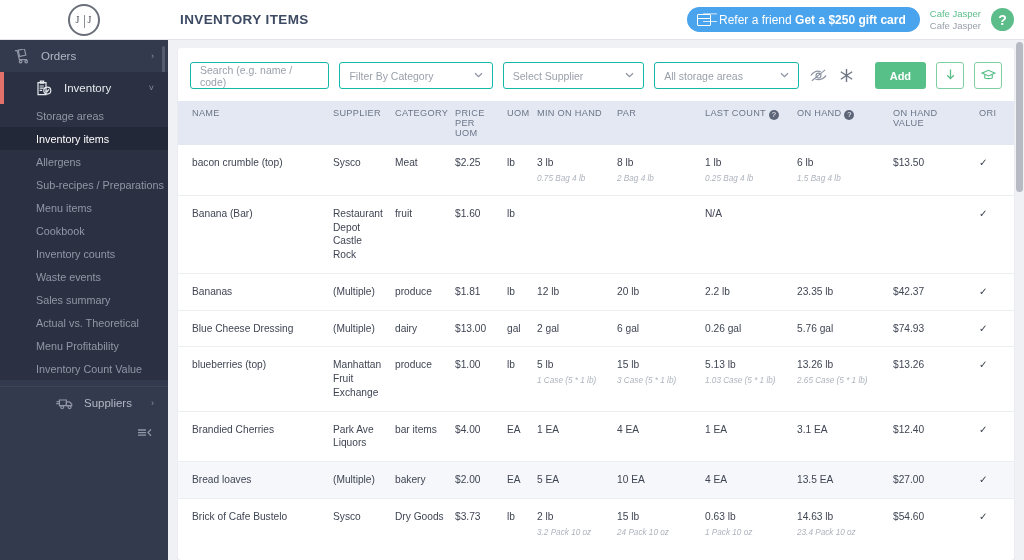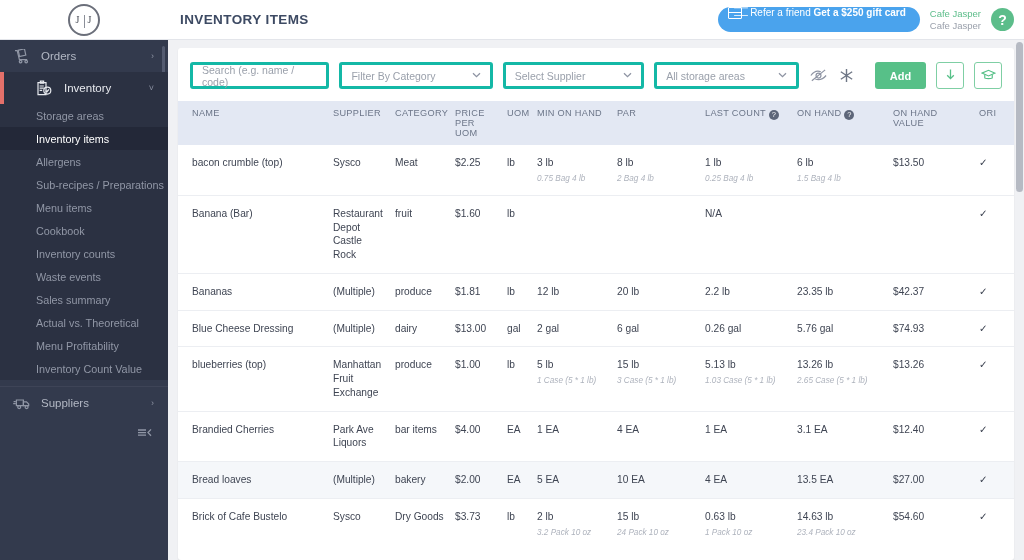--- a/index.html
+++ b/index.html
@@ -23,23 +23,23 @@
     color: #4a4e58; font-size: 10px; letter-spacing: 1px;
     font-family: "Liberation Serif", serif;
   }
   .logo-circle span.sep { display:inline-block; width:1px; height:13px; background:#8b8f99; margin:0 3px; position: relative; top:2px; }
   .page-title {
     margin-left: 12px; font-size: 13.5px; font-weight: bold;
     color: #3d4a63; letter-spacing: 0.4px;
   }
   .top-right { margin-left: auto; display: flex; align-items: center; gap: 10px; padding-right: 10px; }
   .refer-pill {
-    display: flex; gap: 8px;
+    display: flex; align-items: center; gap: 8px;
     background: #4aa3ed; color: #fff; border-radius: 16px;
-    height: 25px; padding: 0 14px 0 10px; font-size: 10px; white-space: nowrap;
+    height: 25px; padding: 0 14px 0 10px; font-size: 12px; white-space: nowrap;
     cursor: pointer;
   }
   .refer-pill b { font-weight: bold; }
   .gift-ico { width: 14px; height: 12px; position: relative; flex: 0 0 auto; }
   .gift-ico::before {
     content:""; position:absolute; inset:0; border:1.4px solid #fff; border-radius:1px;
   }
   .gift-ico::after {
     content:""; position:absolute; left:0; right:0; top:4.6px; height:1.4px; background:#fff;
     box-shadow: 6px -4.6px 0 -0.1px #fff, 6px 3px 0 -0.1px #fff;
@@ -71,40 +71,40 @@
   .nav-label { margin-left: 6px; flex: 1; }
   .chev { font-size: 9px; color: #8d93a3; }
   .sub {
     background: #2b3142;
   }
   .sub-item {
     height: 23px; display: flex; align-items: center;
     padding-left: 36px; color: #9197a6; font-size: 10.8px; cursor: pointer;
   }
   .sub-item.sel { background: #232838; color: #ffffff; }
-  .nav-bottom { border-top: 1px solid #3e4457; margin-top: 6px; }
+  .nav-bottom { border-top: 1px solid #3e4457; margin-top: 6px; padding-left: 43px; }
   .collapse-row { display:flex; justify-content:flex-end; padding: 8px 16px 0 0; }
   .collapse-ico { color:#9197a6; font-size: 11px; letter-spacing:-1px; cursor:pointer; }
   .sb-scroll {
     position:absolute; right: 3px; top: 6px; width: 3px; height: 265px;
     background: #545b70; border-radius: 2px;
   }
 
   
   .main {
     position: absolute; left: 168px; top: 40px; width: 856px; height: 520px;
     background: #f0f1f4; padding: 8px 10px 0 10px;
   }
   .card {
     background: #fff; border-radius: 3px; height: 512px; overflow: hidden;
     box-shadow: 0 1px 2px rgba(0,0,0,0.07);
   }
   .toolbar { display: flex; align-items: center; gap: 10px; padding: 14px 12px 12px 12px; }
   .ctl {
-    height: 27px; border: 3px solid #14b8a6; border-radius: 3px; background:#fff;
+    height: 27px; border: 1px solid #14b8a6; border-radius: 3px; background:#fff;
     display: flex; align-items: center; padding: 0 9px; font-size: 10.5px; color: #9aa0ab;
     cursor: pointer;
   }
   .ctl.search { width: 140px; justify-content: space-between; }
   .ctl.cat { width: 154px; justify-content: space-between; }
   .ctl.sup { width: 142px; justify-content: space-between; }
   .ctl.store { width: 145px; justify-content: space-between; }
   .caret { color:#8e94a3; font-size: 8px; }
   .icon-btn { cursor: pointer; display:flex; align-items:center; justify-content:center; }
   .btn-add {

